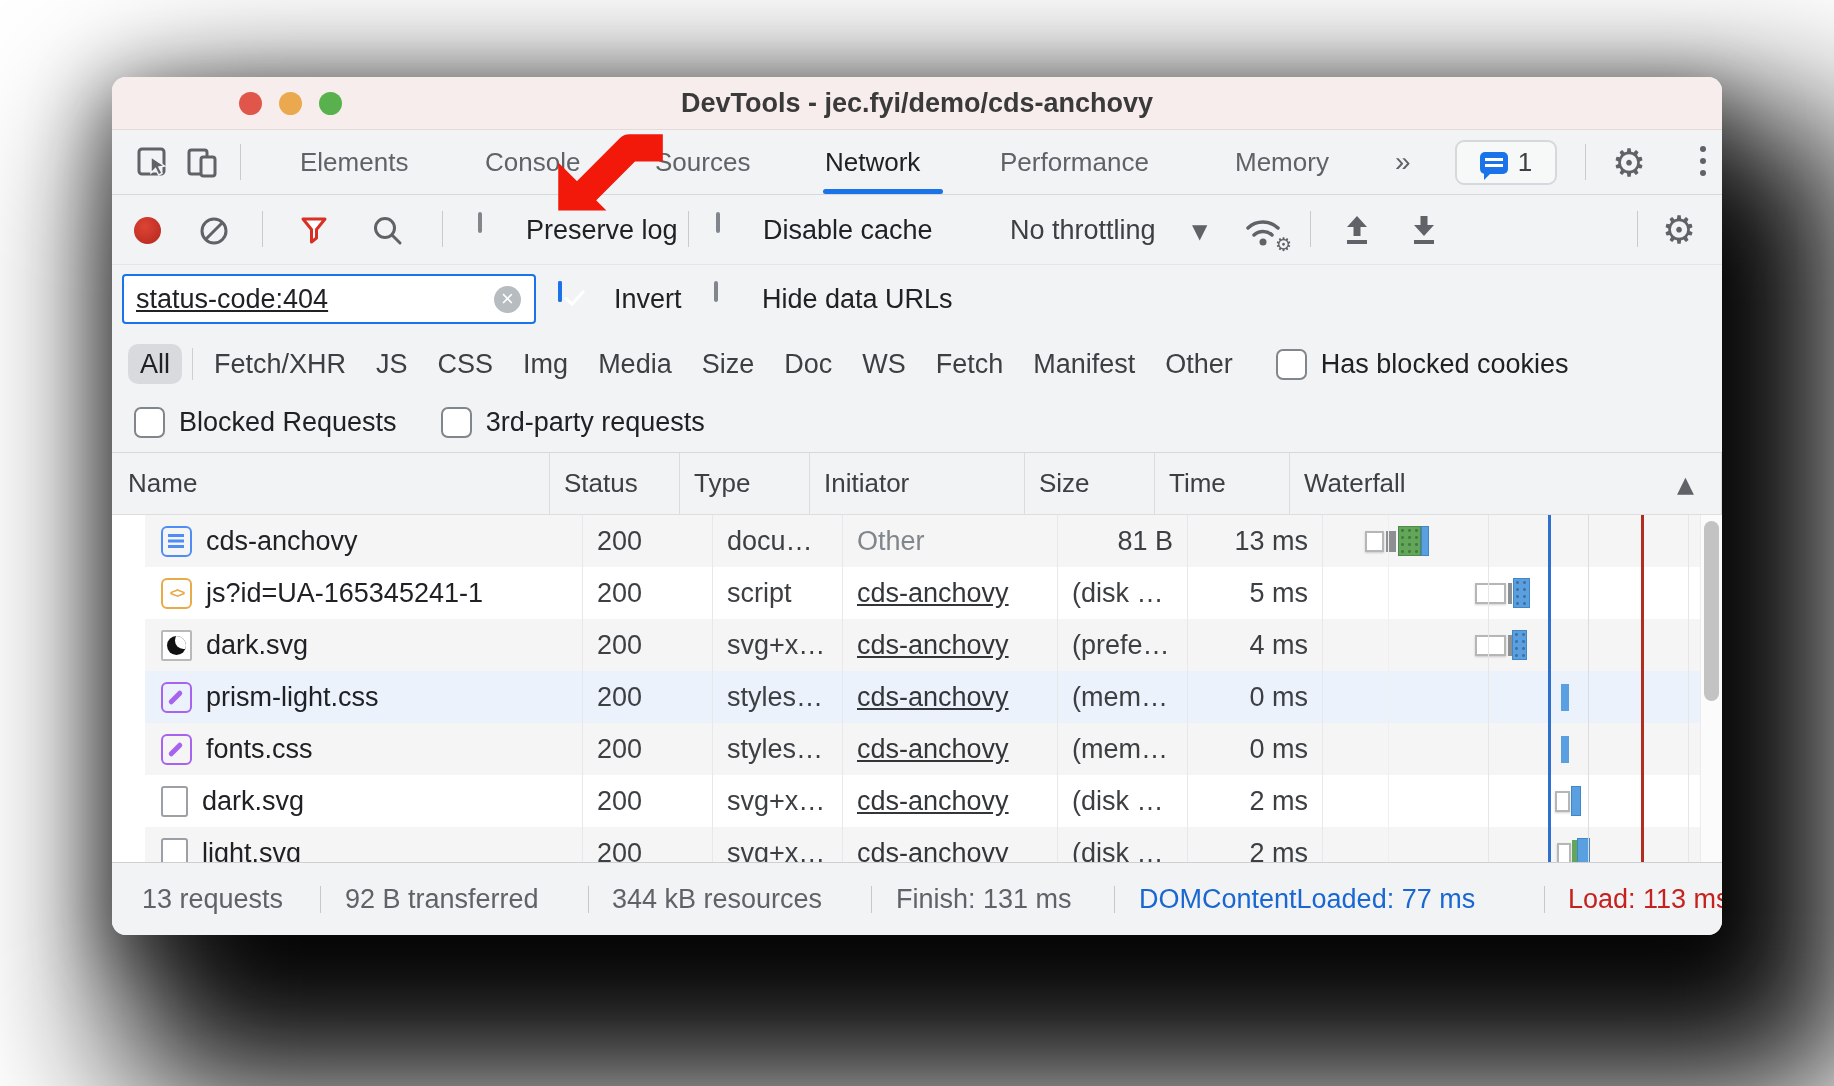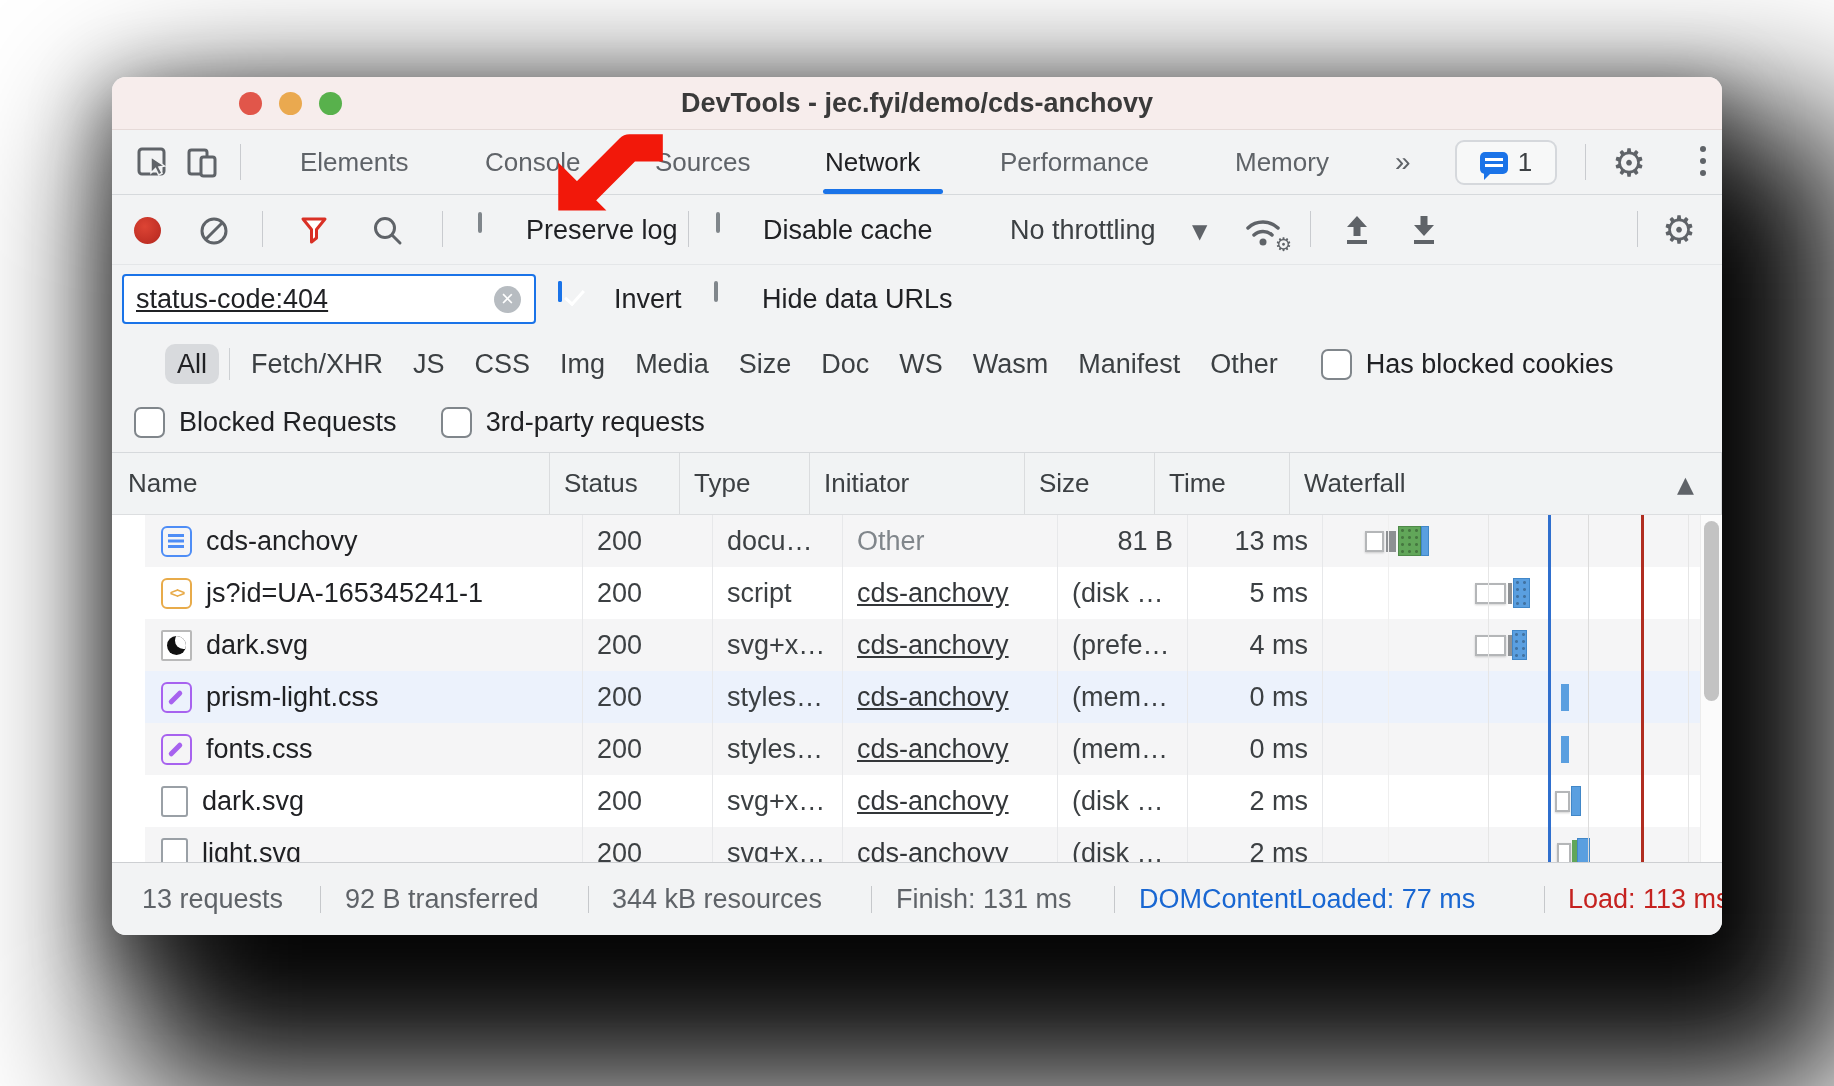--- a/index.html
+++ b/index.html
@@ -50,21 +50,21 @@
   
   .filterbar{height:70px;position:relative;background:#f2f3f4;}
   .filter-input{position:absolute;left:10px;top:9px;width:414px;height:50px;border:2px solid #1a73e8;
     border-radius:4px;background:#fff;font-size:27px;color:#202124;padding:0 48px 0 12px;outline:none;
     font-family:"Liberation Sans",sans-serif;text-decoration:underline;}
   .clear-x{position:absolute;left:382px;top:21px;width:27px;height:27px;border-radius:50%;background:#b7bcc1;
     color:#fff;font-size:22px;line-height:26px;text-align:center;}
   
   .chipsbar{height:58px;display:flex;align-items:center;padding-left:16px;background:#f2f3f4;}
   .chip{padding:0 15px;font-size:27px;color:#3c4043;line-height:40px;border-radius:10px;}
-  .chip.sel{background:#d8dadd;color:#202124;padding:0 12px;margin-right:4px;margin-left:37px;}
+  .chip.sel{background:#d8dadd;color:#202124;padding:0 12px;margin-right:4px;}
   .chipsep{width:1px;height:32px;background:#cdd0d3;margin:0 6px;}
   .hbc{display:flex;align-items:center;gap:14px;margin-left:28px;}
   
   .blockedbar{height:59px;display:flex;align-items:center;padding-left:22px;gap:14px;background:#f2f3f4;}
   .sp16{width:16px;}
   
   .grid{display:grid;grid-template-columns:438px 130px 130px 215px 130px 135px auto;}
   .theader{height:63px;background:#f1f3f4;border-top:1px solid #d6d9dc;border-bottom:1px solid #dcdee0;position:relative;}
   .theader .hc{font-size:26px;color:#3c4043;line-height:61px;padding-left:14px;border-right:1px solid #dadcde;
     white-space:nowrap;overflow:hidden;}
@@ -238,21 +238,21 @@
     <span class="chip sel">All</span>
     <span class="chipsep"></span>
     <span class="chip">Fetch/XHR</span>
     <span class="chip">JS</span>
     <span class="chip">CSS</span>
     <span class="chip">Img</span>
     <span class="chip">Media</span>
     <span class="chip">Size</span>
     <span class="chip">Doc</span>
     <span class="chip">WS</span>
-    <span class="chip">Wasm</span>
+    <span class="chip">Fetch</span>
     <span class="chip">Manifest</span>
     <span class="chip">Other</span>
     <span class="hbc">
       <span class="cb"></span>
       <span class="lbl">Has blocked cookies</span>
     </span>
   </div>
 
   <div class="blockedbar">
     <span class="cb"></span>

